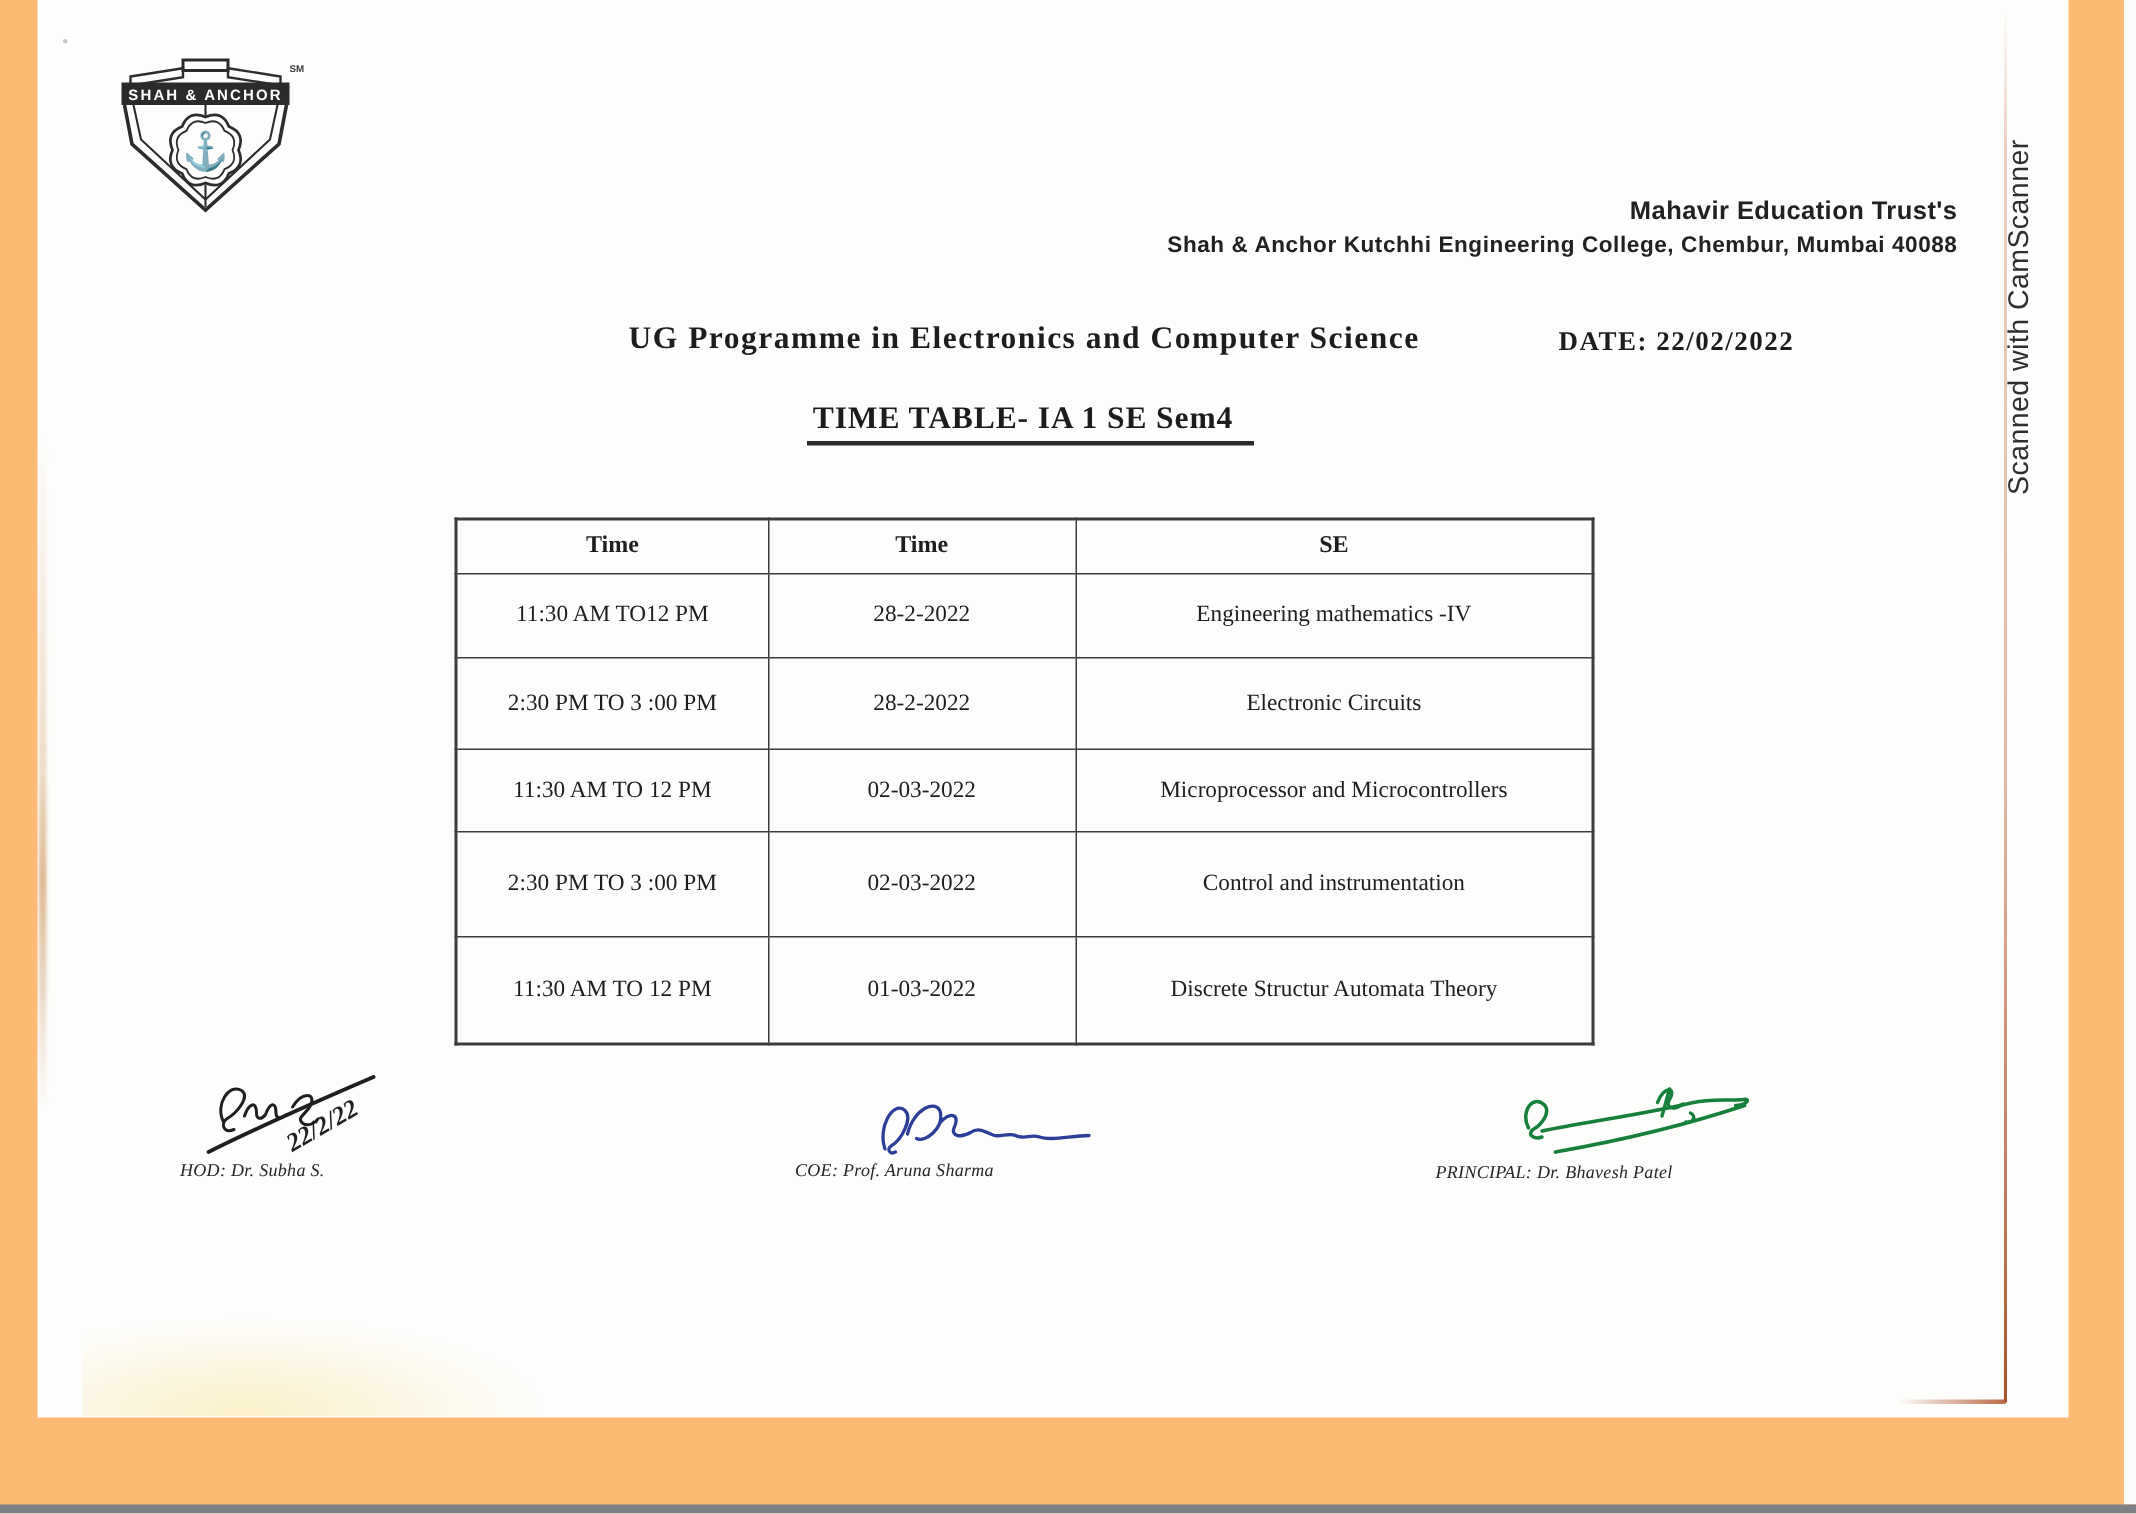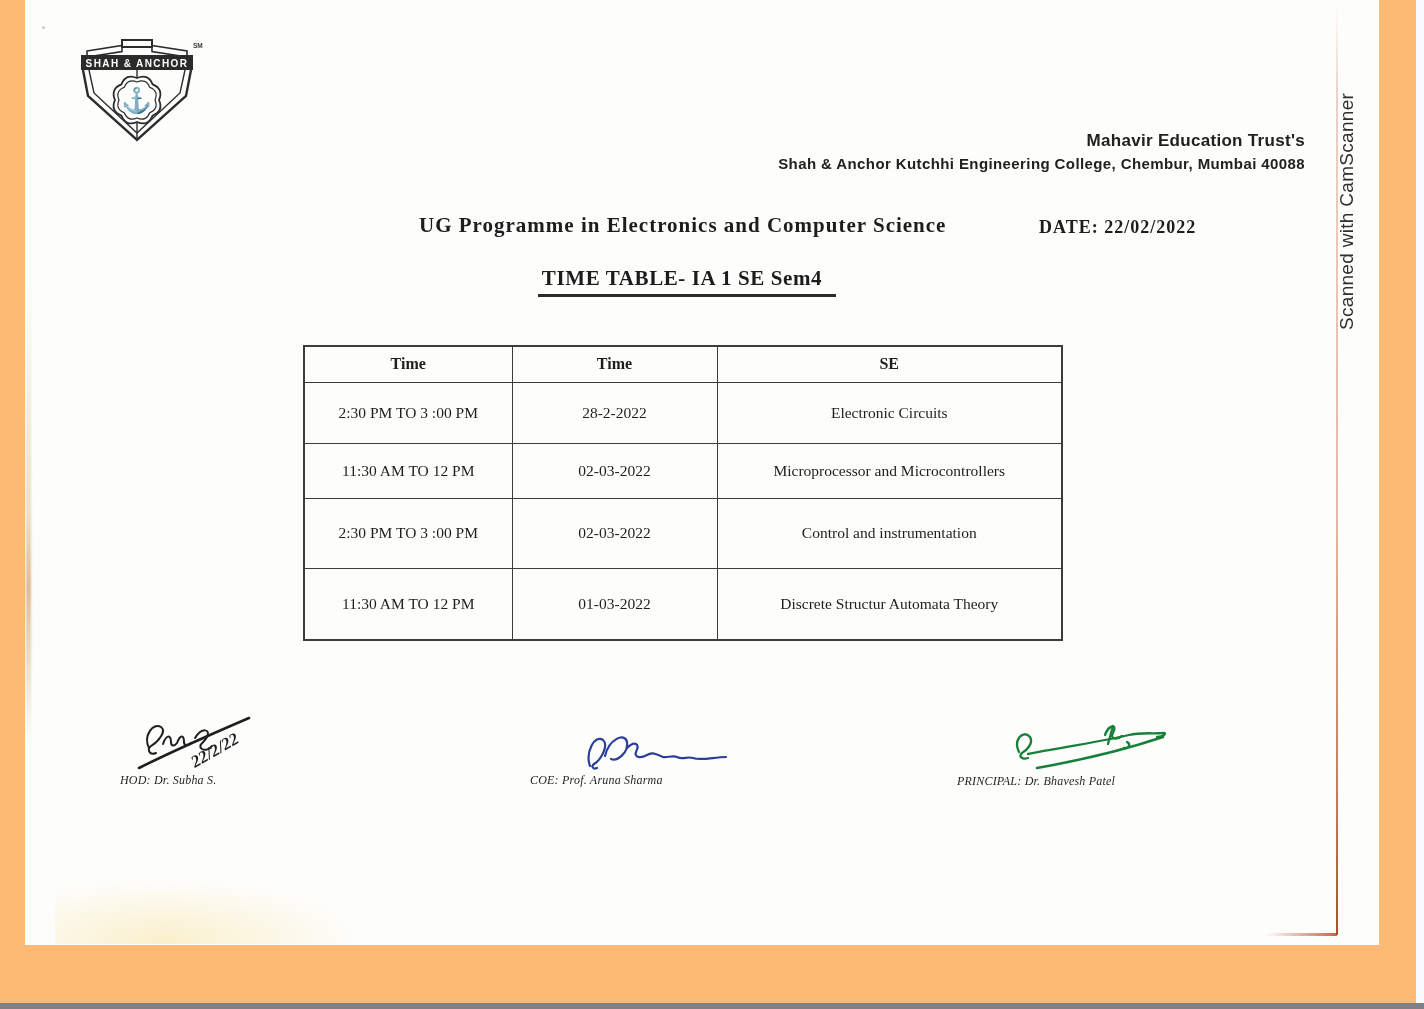--- a/index.html
+++ b/index.html
@@ -130,20 +130,25 @@
           <col style="width:208px">
           <col style="width:205px">
           <col style="width:345px">
         </colgroup>
       <tbody>
           <tr class="r-h">
         <th>Time</th>
         <th>Time</th>
         <th>SE</th>
       </tr>
+      <tr class="r-1">
+        <td>11:30 AM TO12 PM</td>
+        <td>28-2-2022</td>
+        <td>Engineering mathematics -IV</td>
+      </tr>
       <tr class="r-2">
         <td>2:30 PM TO 3 :00 PM</td>
         <td>28-2-2022</td>
         <td class="v-high">Electronic Circuits</td>
       </tr>
       <tr class="r-3">
         <td>11:30 AM TO 12 PM</td>
         <td>02-03-2022</td>
         <td>Microprocessor and Microcontrollers</td>
       </tr>

